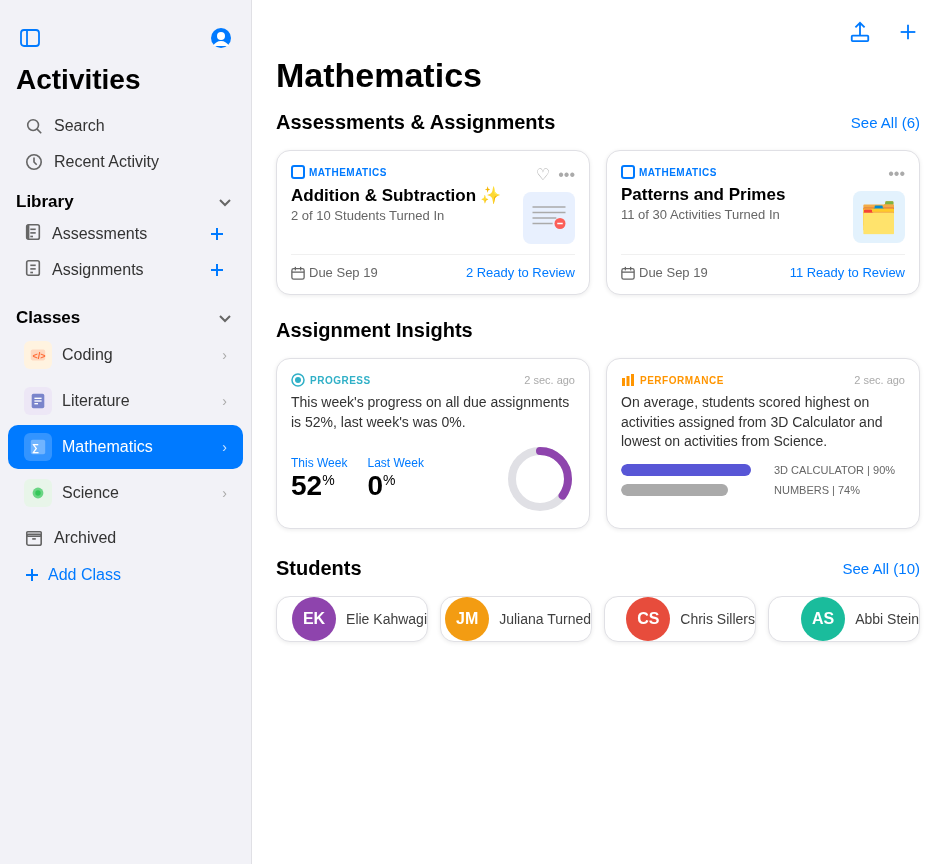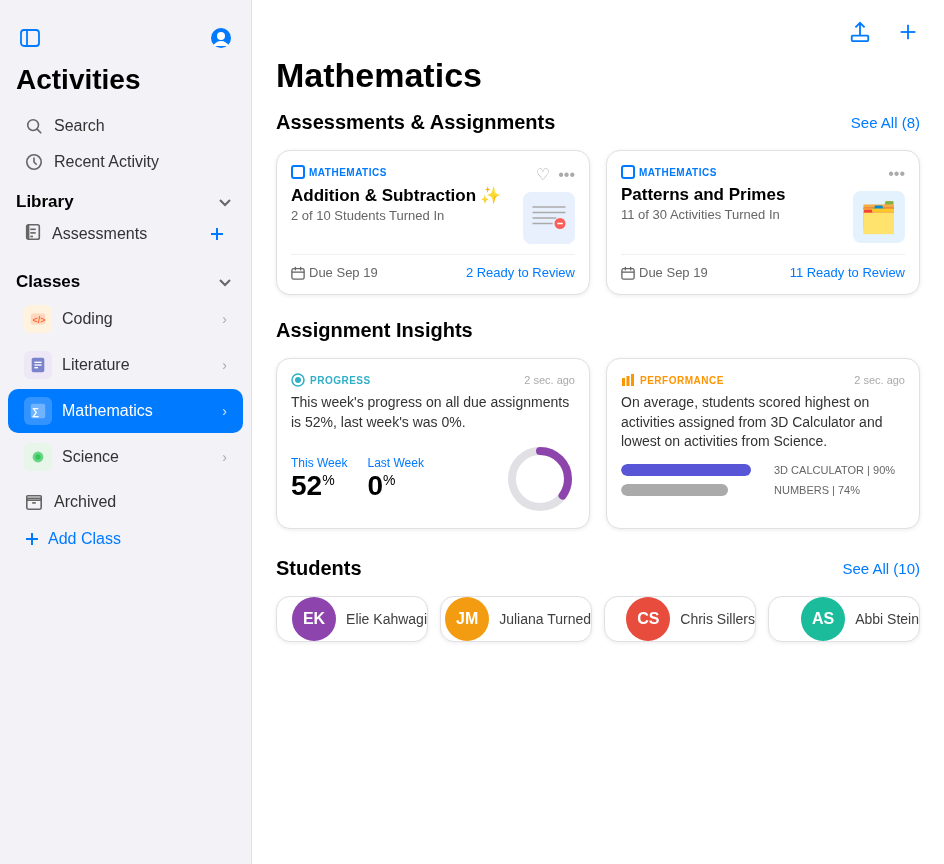--- a/index.html
+++ b/index.html
@@ -602,20 +602,39 @@
       <span class="item-label">Assessments</span>
     </div>
     <div class="sidebar-add-btn">
       <svg width="16" height="16" viewBox="0 0 16 16" fill="none" stroke="#007aff" stroke-width="2">
         <line x1="8" y1="2" x2="8" y2="14"></line>
         <line x1="2" y1="8" x2="14" y2="8"></line>
       </svg>
     </div>
   </div>
 
+  <div class="sidebar-library-item">
+    <div class="sidebar-library-item-left">
+      <div class="nav-icon">
+        <svg width="18" height="18" viewBox="0 0 20 20" fill="none" stroke="#666" stroke-width="1.8">
+          <rect x="3" y="2" width="14" height="16" rx="2"></rect>
+          <line x1="7" y1="7" x2="13" y2="7"></line>
+          <line x1="7" y1="11" x2="13" y2="11"></line>
+          <line x1="7" y1="15" x2="10" y2="15"></line>
+        </svg>
+      </div>
+      <span class="item-label">Assignments</span>
+    </div>
+    <div class="sidebar-add-btn">
+      <svg width="16" height="16" viewBox="0 0 16 16" fill="none" stroke="#007aff" stroke-width="2">
+        <line x1="8" y1="2" x2="8" y2="14"></line>
+        <line x1="2" y1="8" x2="14" y2="8"></line>
+      </svg>
+    </div>
+  </div>
 
   <div class="sidebar-section-header" style="margin-top:8px;">
     <span class="sidebar-section-title">Classes</span>
     <div class="sidebar-section-toggle">
       <svg width="14" height="14" viewBox="0 0 14 14" fill="none" stroke="#666" stroke-width="2">
         <polyline points="2,5 7,10 12,5"></polyline>
       </svg>
     </div>
   </div>
 
@@ -707,21 +726,21 @@
         <line x1="12" y1="4" x2="12" y2="20"></line>
         <line x1="4" y1="12" x2="20" y2="12"></line>
       </svg>
     </div>
   </div>
 
   <div class="main-title">Mathematics</div>
 
   <div class="section-header">
     <span class="section-title">Assessments &amp; Assignments</span>
-    <span class="see-all-btn">See All (8)</span>
+    <span class="see-all-btn">See All (6)</span>
   </div>
 
   <div class="cards-row">
 
     <div class="assignment-card">
       <div class="card-top">
         <div class="card-content-area">
           <div class="card-badge">
             <div class="card-badge-icon">
               <svg width="10" height="10" viewBox="0 0 10 10" fill="#fff">

